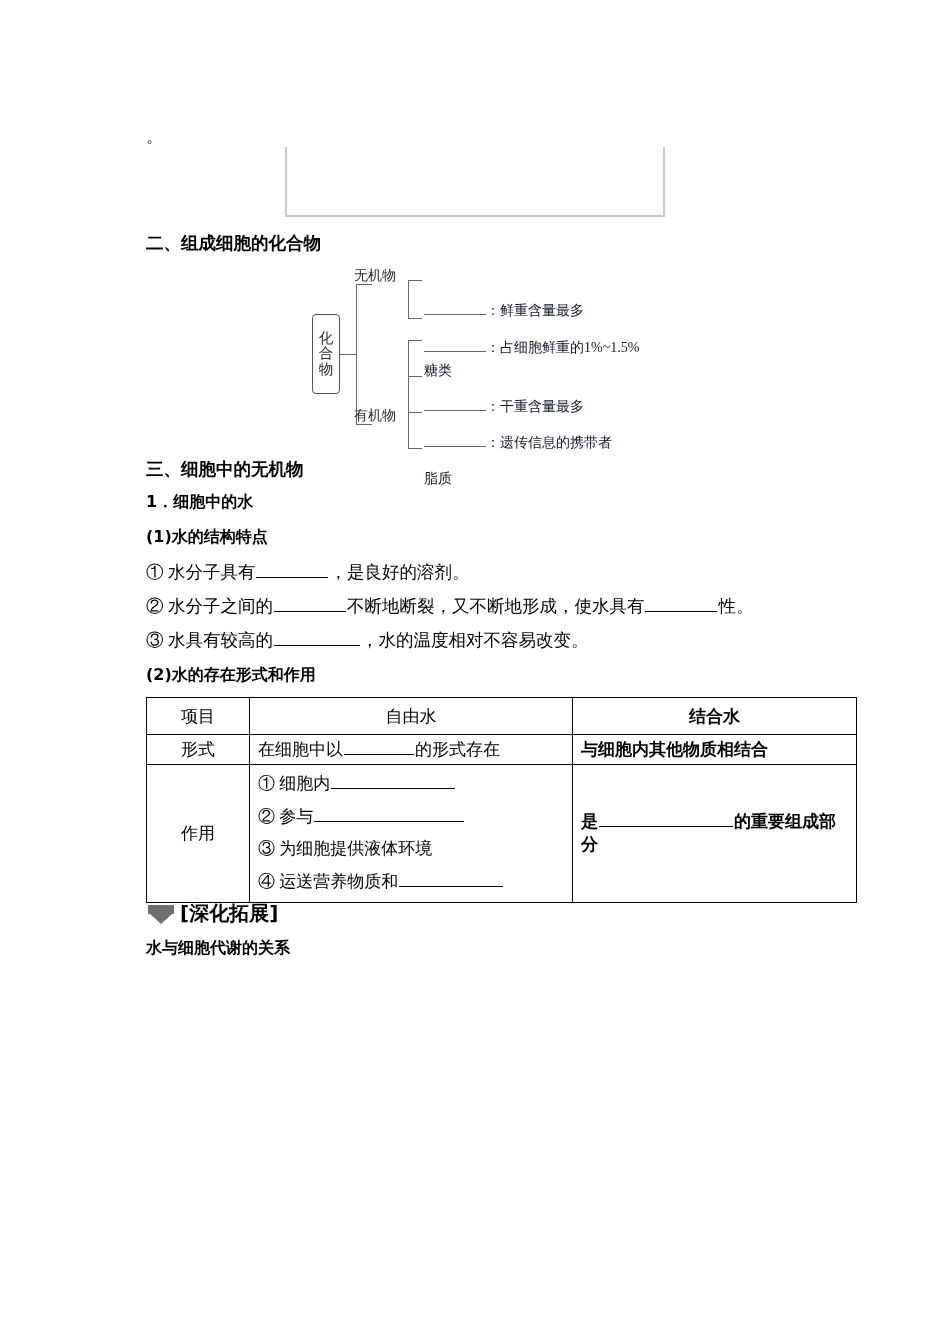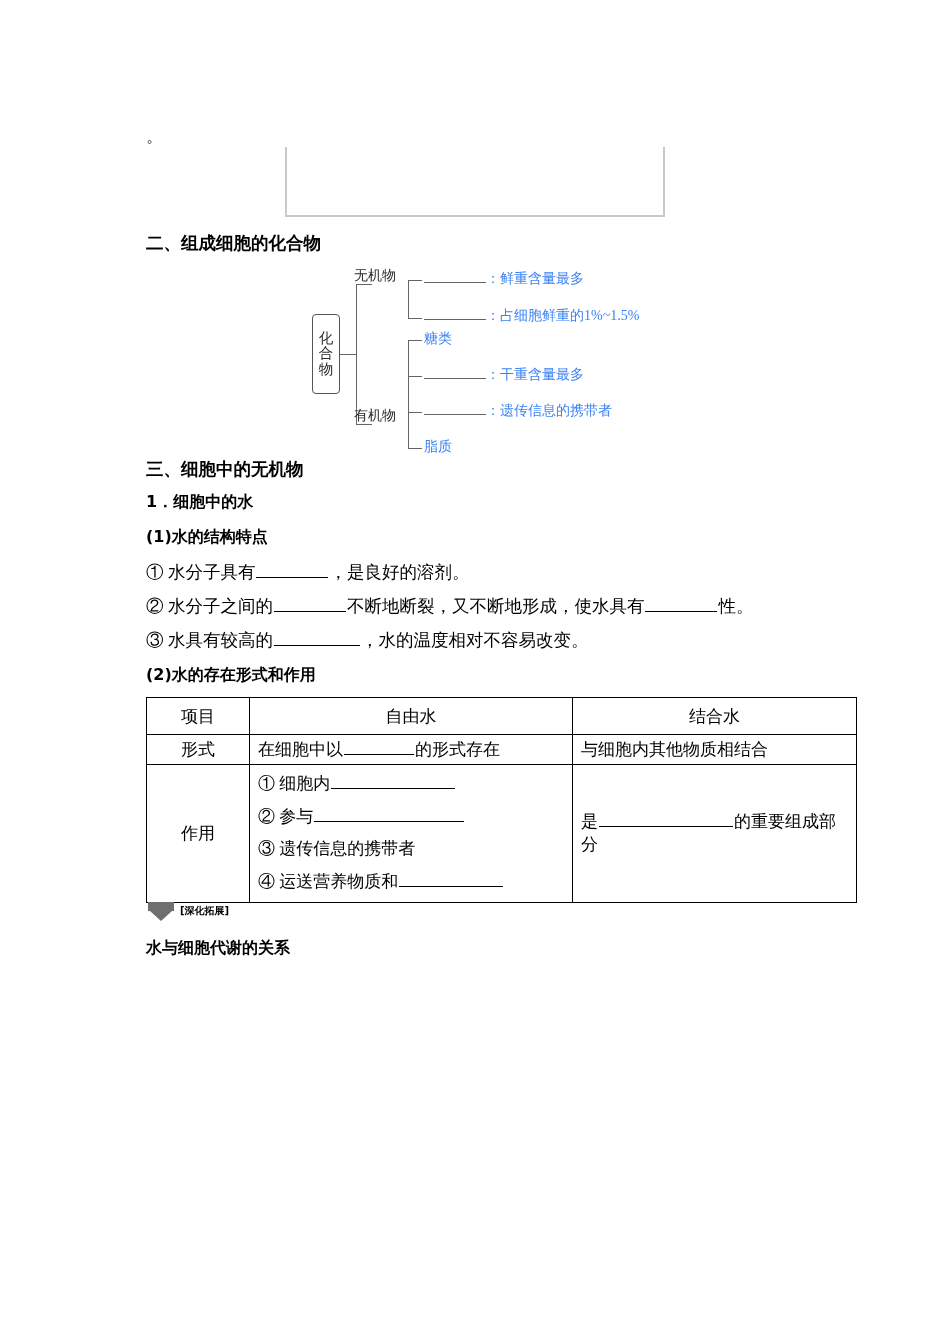--- a/index.html
+++ b/index.html
@@ -108,23 +108,24 @@
   .tree .lbl {
     position: absolute;
     font-size: 14px;
     color: #2b2b2b;
     white-space: nowrap;
     font-family: "Liberation Serif", "DejaVu Serif", serif;
   }
   .tree .leaf {
     position: absolute;
     font-size: 14px;
-    color: #3b82f6;
+    color: #0f172a;
     white-space: nowrap;
     font-family: "Liberation Serif", "DejaVu Serif", serif;
+    margin-top: 32px;
   }
   .tree .ln-h {
     position: absolute;
     height: 0;
     border-top: 1.3px solid #666;
   }
   .tree .ln-v {
     position: absolute;
     width: 0;
     border-left: 1.3px solid #666;
@@ -147,21 +148,21 @@
     font-size: 17px;
     table-layout: fixed;
   }
   .wtable td {
     border: 1.3px solid #000;
     padding: 3px 8px;
     vertical-align: middle;
   }
   .wtable td.c-item { width: 86px; text-align: center; }
   .wtable td.c-free { width: 306px; }
-  .wtable td.c-bound { width: 267px; }
+  .wtable td.c-bound { width: 267px; font-weight: bold; }
   .wtable td.hdr { text-align: center; height: 30px; }
   .wtable td.center { text-align: center; }
   .wtable .li { line-height: 1.92; }
 
   
   .arrow-wrap {
     position: absolute;
     left: 144px;
     top: 900px;
     display: flex;
@@ -183,21 +184,21 @@
     position: absolute;
     left: 6px; top: 11px;
     width: 0; height: 0;
     border-left: 11px solid transparent;
     border-right: 11px solid transparent;
     border-top: 10px solid #6f6f6f;
   }
   .bracket-label {
     font-family: "DejaVu Sans", "Liberation Sans", sans-serif;
     font-weight: bold;
-    font-size: 10px;
+    font-size: 20px;
   }
 </style>
 </head>
 <body>
 
 <div class="page">
 
   <div class="blk period-mark">。</div>
 
   <div class="cut-box"></div>
@@ -292,21 +293,21 @@
       <tr>
         <td class="c-item center">作用</td>
         <td class="c-free">
           <div class="li">
             <span>① 细胞内</span><span class="blank" style="width:124px;"></span>
           </div>
           <div class="li">
             <span>② 参与</span><span class="blank" style="width:150px;"></span>
           </div>
           <div class="li">
-            <span>③ 遗传信息的携带者</span>
+            <span>③ 为细胞提供液体环境</span>
           </div>
           <div class="li">
             <span>④ 运送营养物质和</span><span class="blank" style="width:104px;"></span>
           </div>
         </td>
         <td class="c-bound">
           <span>是</span><span class="blank" style="width:134px;"></span><span>的重要组成部分</span>
         </td>
       </tr>
     </tbody>

